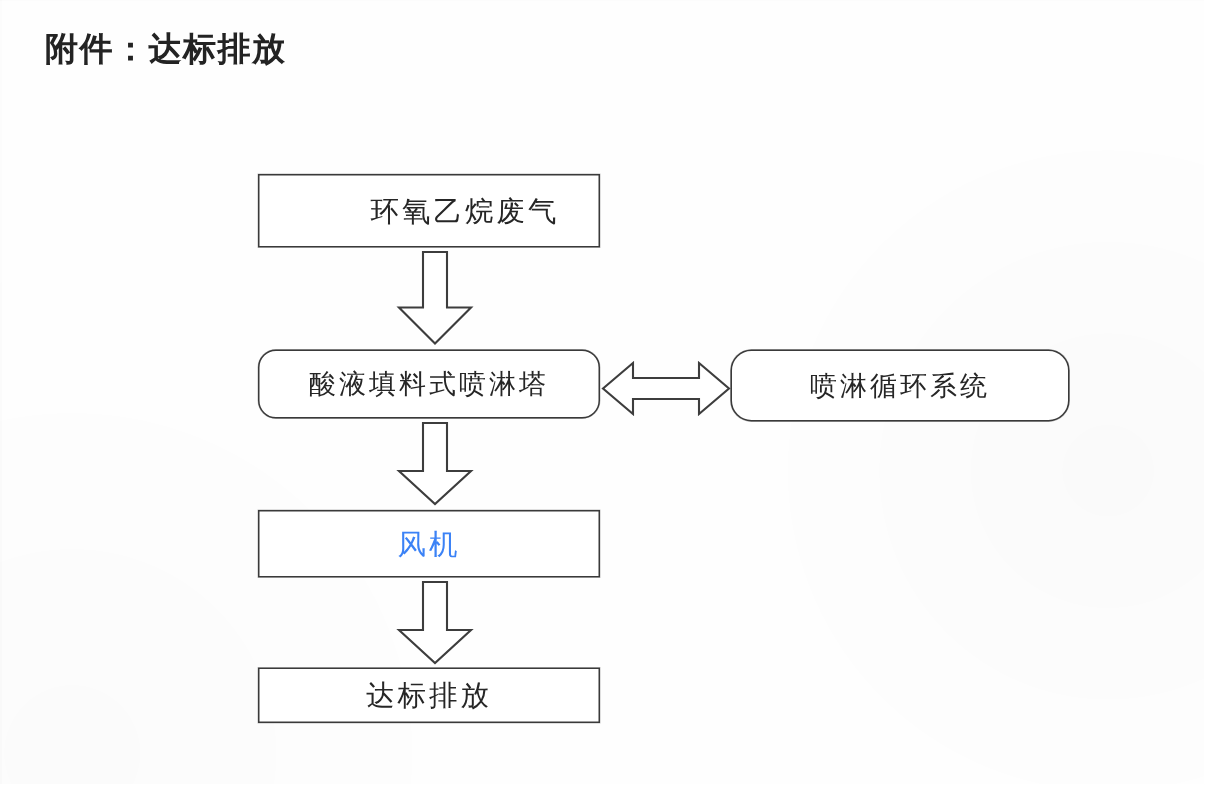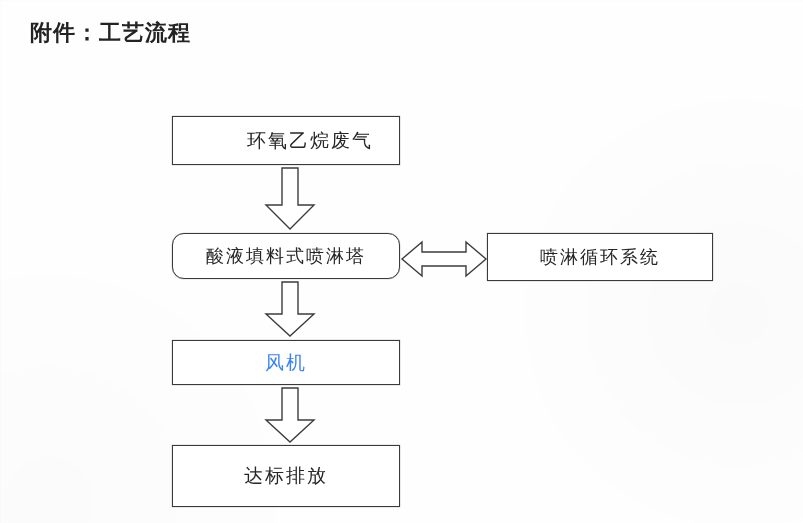--- a/index.html
+++ b/index.html
@@ -68,39 +68,39 @@
     stroke-linejoin: miter;
   }
 </style>
 </head>
 <body>
 
 <div id="page" style="width: 803px; height: 523px; background: rgb(254, 254, 254);">
 
   <div id="scan-noise"></div>
 
-  <div class="doc-title">附件：工艺流程</div>
+  <div class="doc-title">附件：达标排放</div>
 
   <div class="flow-box" id="node-waste-gas" style="left: 172px; top: 116px; width: 228px; height: 49px; font-size: 19px; border-color: rgb(58, 58, 58); color: rgb(38, 38, 38); padding-left: 48px;">
     <span class="box-label">环氧乙烷废气</span>
   </div>
 
   <div class="flow-box" id="node-spray-tower" style="left: 172px; top: 233px; width: 228px; height: 46px; font-size: 18px; border-color: rgb(58, 58, 58); color: rgb(38, 38, 38); border-radius: 12px;">
     <span class="box-label">酸液填料式喷淋塔</span>
   </div>
 
-  <div class="flow-box" id="node-circulation-system" style="left: 487px; top: 233px; width: 226px; height: 48px; font-size: 18px; border-color: rgb(58, 58, 58); color: rgb(38, 38, 38);">
+  <div class="flow-box" id="node-circulation-system" style="left: 487px; top: 233px; width: 226px; height: 48px; font-size: 18px; border-color: rgb(58, 58, 58); color: rgb(38, 38, 38); border-radius: 14px;">
     <span class="box-label">喷淋循环系统</span>
   </div>
 
   <div class="flow-box" id="node-fan" style="left: 172px; top: 340px; width: 228px; height: 45px; font-size: 19px; border-color: rgb(58, 58, 58); color: #3b82f6;">
     <span class="box-label">风机</span>
   </div>
 
-  <div class="flow-box" id="node-compliant-discharge" style="left: 172px; top: 445px; width: 228px; height: 62px; font-size: 19px; border-color: rgb(58, 58, 58); color: rgb(38, 38, 38);">
+  <div class="flow-box" id="node-compliant-discharge" style="left: 172px; top: 445px; width: 228px; height: 37px; font-size: 19px; border-color: rgb(58, 58, 58); color: rgb(38, 38, 38);">
     <span class="box-label">达标排放</span>
   </div>
 
   <div class="arrow" id="conn-0" style="left: 264px; top: 167px;">
     <svg viewBox="0 0 52 64" width="52" height="64" preserveAspectRatio="none">
       <polygon points="18,1 34,1 34,38 50,38 26,62 2,38 18,38"></polygon>
     </svg>
   </div>
 
   <div class="arrow" id="conn-1" style="left: 264px; top: 281px;">

